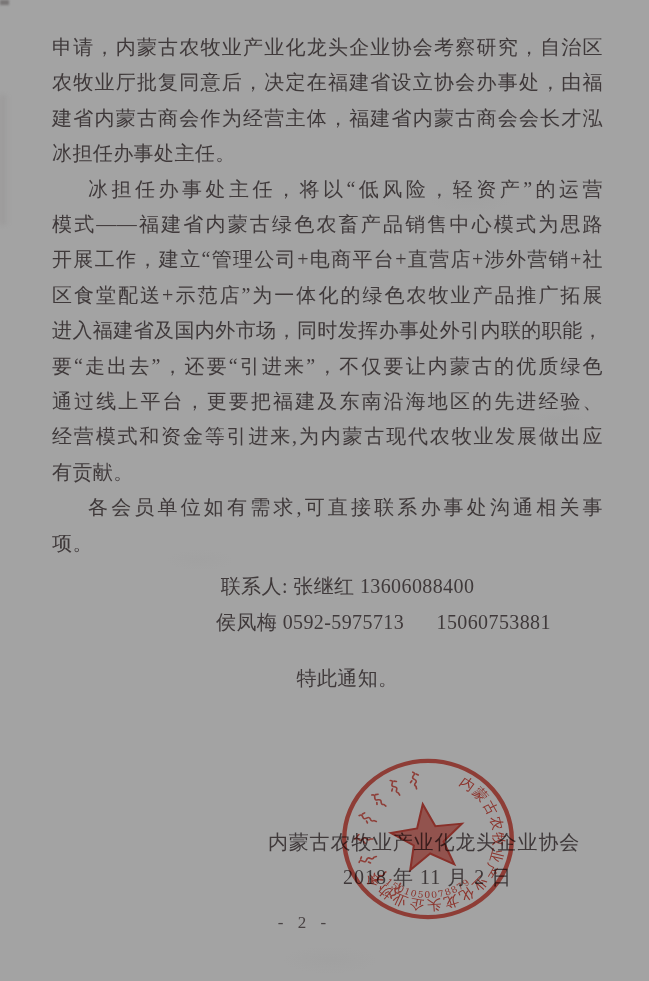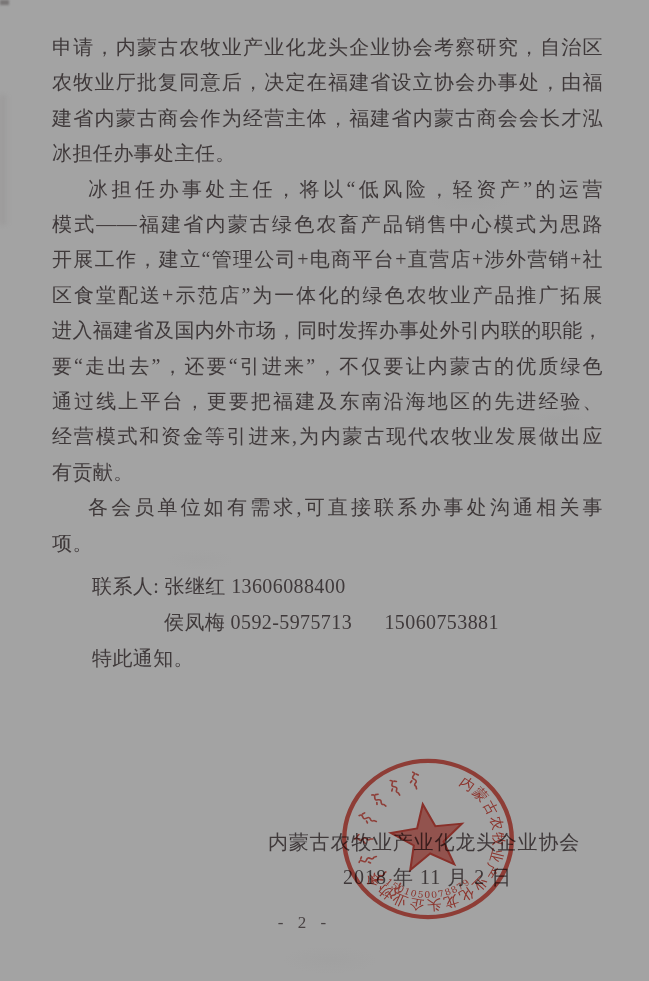--- a/index.html
+++ b/index.html
@@ -30,24 +30,24 @@
       radial-gradient(70px 20px at 330px 960px, rgba(120,120,120,.05), transparent 70%);
   }
   .body-text{
     position:absolute;left:52px;top:30px;width:551px;
     font-size:20px;line-height:35.4px;
     letter-spacing:.4px;
   }
   .line{min-height:35.4px;}
   .line.fill{text-align:justify;text-align-last:justify;}
   .line.indent{text-indent:36px;}
-  .line.contact{white-space:pre;}
+  .line.contact{white-space:pre;text-align:center;}
   .line.c1{padding-left:40px;margin-top:8px;}
   .line.c2{padding-left:112px;}
-  .line.c3{padding-left:40px;margin-top:1px;}
+  .line.c3{padding-left:40px;margin-top:21px;}
   .signature{
     position:absolute;left:268px;top:829px;width:312px;
     font-size:20px;letter-spacing:.8px;white-space:nowrap;
   }
   .issue-date{
     position:absolute;left:343px;top:864px;
     font-size:20px;letter-spacing:1px;white-space:pre;
   }
   .page-num{
     position:absolute;left:0;right:40px;top:913px;text-align:center;

